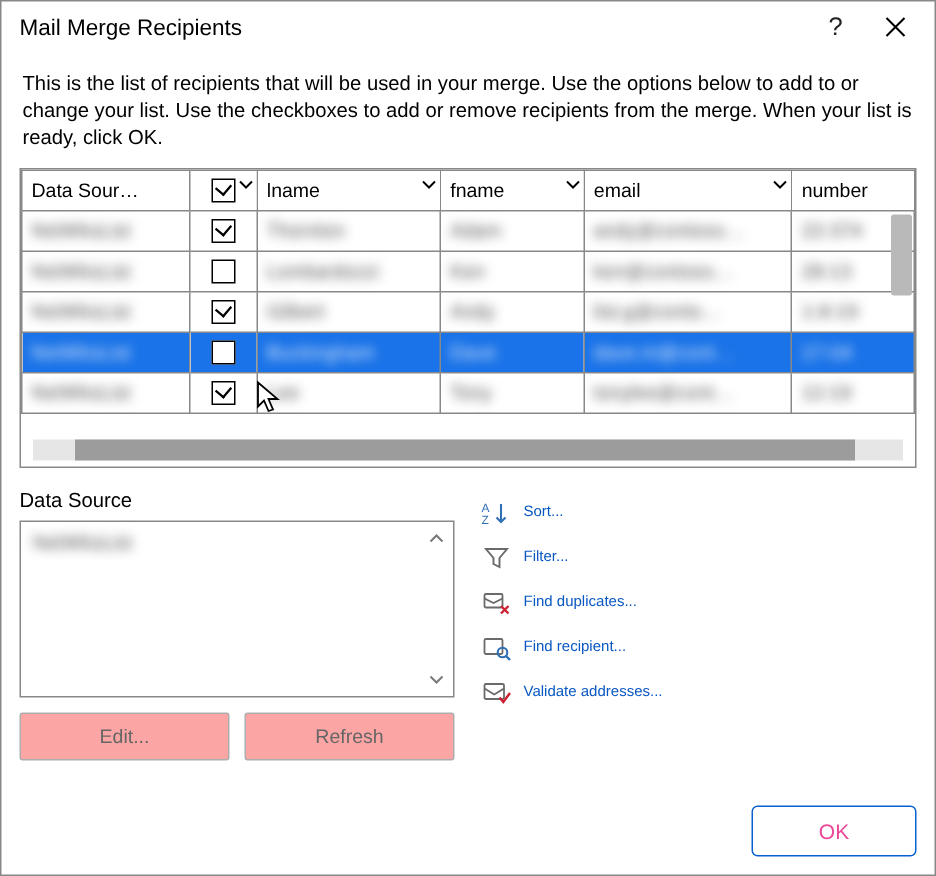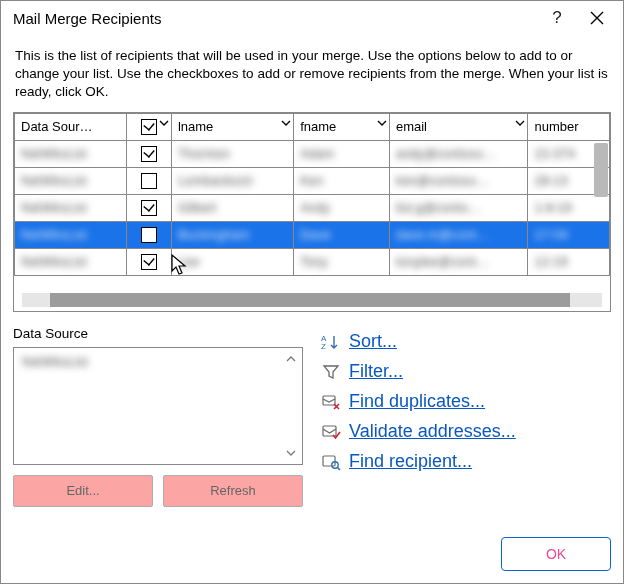--- a/index.html
+++ b/index.html
@@ -31,21 +31,21 @@
   .lower{display:flex;gap:18px;margin-top:14px}
   .panel{flex:1;min-width:0}
   .panel-title{font-size:13.5px;margin-bottom:6px}
   .ds-list{border:1px solid #888;height:116px;position:relative;background:#fff}
   .ds-item{padding:6px 8px}
   .spin{position:absolute;right:2px;top:2px;bottom:2px;width:18px;display:flex;flex-direction:column;justify-content:space-between}
   .spin-btn{width:18px;height:18px;display:flex;align-items:center;justify-content:center;color:#555}
   .ds-actions{display:flex;gap:10px;margin-top:10px}
   .btn{border:1px solid #adadad;background:#fca5a5;height:30px;display:flex;align-items:center;justify-content:center;font-size:13px;color:#666;border-radius:2px;flex:1}
   .refine-row{display:flex;align-items:center;gap:8px;height:28px;margin:2px 0}
-  .refine-row a{color:#0957c3;text-decoration:underline;font-size:18px}
+  .refine-row a{color:#0957c3;font-size:10px}
   .refine-row svg{flex:0 0 auto}
   .footer{display:flex;justify-content:flex-end;padding:6px 12px 12px}
   .ok-btn{border:1px solid #0a62d0;background:#fff;color:#ec4899;height:32px;width:108px;border-radius:4px;font-size:14px;display:flex;align-items:center;justify-content:center}
 </style>
 </head>
 <body>
 <div class="dialog">
 
   <div class="titlebar">
     <div class="title">Mail Merge Recipients</div>
@@ -199,33 +199,33 @@
         <div class="refine-row">
           <svg width="20" height="18">
               <rect x="2" y="3" width="12" height="9" rx="1" fill="none" stroke="#6a6a6a" stroke-width="1.2"></rect>
               <path d="M2 6 L8 9 L14 6" fill="none" stroke="#6a6a6a" stroke-width="1.2"></path>
               <path d="M13 11 L18 16 M18 11 L13 16" stroke="#c23" stroke-width="1.6"></path>
             </svg>
           <a>Find duplicates...</a>
         </div>
         <div class="refine-row">
           <svg width="20" height="18">
+              <rect x="2" y="3" width="12" height="10" rx="1" fill="none" stroke="#6a6a6a" stroke-width="1.2"></rect>
+              <circle cx="14" cy="12" r="3.2" fill="none" stroke="#2f6fb5" stroke-width="1.4"></circle>
+              <path d="M16.5 14.5 L19 17" stroke="#2f6fb5" stroke-width="1.6"></path>
+            </svg>
+          <a>Find recipient...</a>
+        </div>
+        <div class="refine-row">
+          <svg width="20" height="18">
               <rect x="2" y="3" width="13" height="10" rx="1" fill="none" stroke="#6a6a6a" stroke-width="1.2"></rect>
               <path d="M2 6 L8.5 10 L15 6" fill="none" stroke="#6a6a6a" stroke-width="1.2"></path>
               <path d="M12 12 L14.5 15 L19 9" fill="none" stroke="#c23" stroke-width="1.6"></path>
             </svg>
           <a>Validate addresses...</a>
-        </div>
-        <div class="refine-row">
-          <svg width="20" height="18">
-              <rect x="2" y="3" width="12" height="10" rx="1" fill="none" stroke="#6a6a6a" stroke-width="1.2"></rect>
-              <circle cx="14" cy="12" r="3.2" fill="none" stroke="#2f6fb5" stroke-width="1.4"></circle>
-              <path d="M16.5 14.5 L19 17" stroke="#2f6fb5" stroke-width="1.6"></path>
-            </svg>
-          <a>Find recipient...</a>
         </div>
       </div>
     </div>
   </div>
 
   <div class="footer">
     <div class="ok-btn">OK</div>
   </div>
 </div>
 

